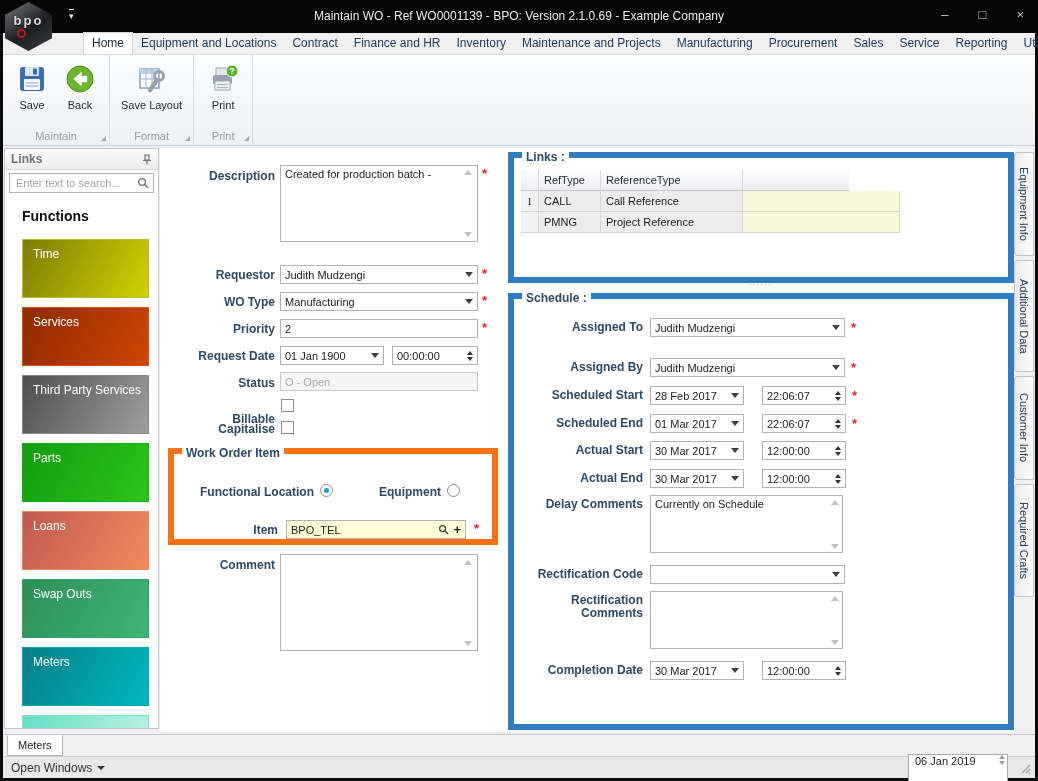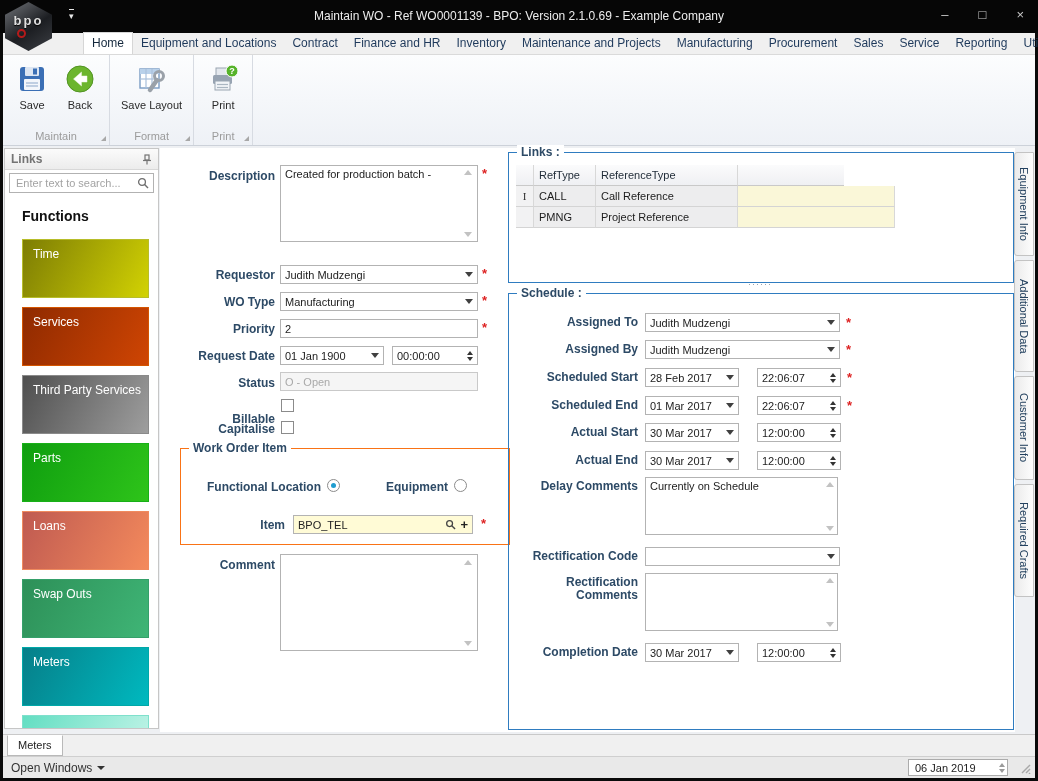--- a/index.html
+++ b/index.html
@@ -65,21 +65,21 @@
   .dd-arrow { width:0; height:0; border-left:4px solid transparent; border-right:4px solid transparent; border-top:5px solid #404040; margin-left:4px; }
   .spinner { display:flex; flex-direction:column; justify-content:center; gap:2px; margin-left:auto; padding-left:4px; }
   .sp-up { width:0; height:0; border-left:3.5px solid transparent; border-right:3.5px solid transparent; border-bottom:4px solid #333; }
   .sp-dn { width:0; height:0; border-left:3.5px solid transparent; border-right:3.5px solid transparent; border-top:4px solid #333; }
   .scroll-up { position:absolute; width:0; height:0; border-left:4px solid transparent; border-right:4px solid transparent; border-bottom:5px solid #c2c2c2; }
   .scroll-dn { position:absolute; width:0; height:0; border-left:4px solid transparent; border-right:4px solid transparent; border-top:5px solid #c2c2c2; }
   .req { position:absolute; color:#dd2222; font-weight:bold; font-size:13px; }
   .checkbox { position:absolute; width:13px; height:13px; border:1px solid #8b8b8b; background:#fff; cursor:pointer; }
   .radio { position:absolute; width:13px; height:13px; border:1px solid #8b8b8b; border-radius:50%; background:#fff; cursor:pointer; }
   .radio.checked::after { content:""; position:absolute; left:3px; top:3px; width:5px; height:5px; border-radius:50%; background:#1f9ccf; }
-  .groupbox { position:absolute; border:1px solid #f97316; }
+  .groupbox { position:absolute; border:6px solid #f97316; }
   .groupbox.blue { border-color:#2f7cc0; }
   .gb-caption { position:absolute; top:-8px; left:8px; background:#fff; padding:0 4px; font-size:12px; font-weight:bold; color:#2d4a66; white-space:nowrap; }
 
   
   .grid { position:absolute; left:7px; top:12px; font-size:11px; }
   .grow { display:flex; height:21px; }
   .gcell { border-right:1px solid #d8d8d8; border-bottom:1px solid #d4d4d4; display:flex; align-items:center; padding:0 5px; overflow:hidden; white-space:nowrap; }
   .ghead .gcell { background:linear-gradient(#fbfbfc,#eff0f3); color:#1e2a36; border-bottom:1px solid #c9c9c9; }
   .gdata .gcell { background:#ededee; color:#1c1c1c; }
   .gdata .gcell.yellow { background:#faf7d8; }
@@ -105,21 +105,21 @@
   .vtabs { position:absolute; right:0; top:6px; width:21px; display:flex; flex-direction:column; gap:4px; }
   .vtab { width:20px; background:linear-gradient(to left,#fdfdfd,#ebebeb); border:1px solid #c3c3c3; border-radius:3px 0 0 3px; color:#22405e; font-size:11px; writing-mode:vertical-rl; display:flex; align-items:center; justify-content:center; cursor:pointer; }
   .vt1 { height:104px; } .vt2 { height:112px; } .vt3 { height:104px; } .vt4 { height:113px; }
 
   
   .bottomtabs { position:absolute; top:734px; left:3px; right:3px; height:22px; background:#f0f0f0; border-top:1px solid #c9c9c9; }
   .btab { position:absolute; left:4px; top:0; height:21px; background:#fff; border:1px solid #b9b9b9; border-top:1px solid #fff; font-size:11px; color:#222; padding:3px 10px 0 10px; cursor:pointer; }
   .statusbar { position:absolute; top:756px; left:3px; right:3px; height:22px; background:#e9e9e9; border-top:1px solid #cfcfcf; display:flex; align-items:center; padding:0 4px 0 8px; }
   .ow { font-size:12px; color:#333; display:flex; align-items:center; gap:5px; cursor:pointer; }
   .ow-arrow { width:0; height:0; border-left:4px solid transparent; border-right:4px solid transparent; border-top:4px solid #333; }
-  .date-ed { margin-left:auto; width:100px; height:17px; background:#fff; border:1px solid #ababab; display:flex; align-items:center; font-size:11px; color:#222; padding:0 2px 0 6px; }
+  .date-ed { margin-left:auto; width:100px; height:28px; background:#fff; border:1px solid #ababab; display:flex; align-items:flex-start; font-size:11px; color:#222; padding:0 2px 0 6px; }
   .date-ed .spinner .sp-up { border-bottom-color:#9a9a9a; } .date-ed .spinner .sp-dn { border-top-color:#9a9a9a; }
   .grip { margin-left:10px; width:13px; height:13px; }
 </style>
 </head>
 <body>
 
 <div class="window">
 
   <div class="titlebar">
     <span class="qat-arrow">▾</span>
@@ -296,21 +296,21 @@
       </div>
 
       <div class="flabel" style="top:228px">Status</div>
       <input class="fld disabled" style="left: 120px; top: 224px; width: 198px; height: 19px;" disabled="" value="O - Open">
 
       <div class="flabel" style="top:264px">Billable</div>
       <span class="checkbox" style="left:121px;top:251px"></span>
       <div class="flabel" style="top:274px">Capitalise</div>
       <span class="checkbox" style="left:121px;top:273px"></span>
 
-      <div class="groupbox" style="left:20px;top:300px;width:330px;height:97px">
+      <div class="groupbox" style="left:8px;top:300px;width:330px;height:97px">
         <div class="gb-caption">Work Order Item</div>
         <div class="flabel" style="left:0;top:31px;width:140px">Functional Location</div>
         <span class="radio checked" style="left:146px;top:30px"></span>
         <div class="flabel" style="left:187px;top:31px;width:80px">Equipment</div>
         <span class="radio" style="left:273px;top:30px"></span>
         <div class="flabel" style="left:0;top:69px;width:104px">Item</div>
         <div class="fld combo" style="left:112px;top:66px;width:180px;height:19px;background:#fffbd6">
           <span class="val">BPO_TEL</span>
           <svg width="11" height="11" viewBox="0 0 12 12" style="margin-left:4px">
             <circle cx="5" cy="5" r="3.2" fill="none" stroke="#444" stroke-width="1.4"></circle>
@@ -349,21 +349,21 @@
           </div>
         </div>
       </div>
 
       <div class="split-dots">······</div>
 
       <div class="groupbox blue" style="left:348px;top:145px;width:506px;height:437px">
         <div class="gb-caption">Schedule :</div>
         <div class="sched-body">
 
-          <div class="srow" style="margin-bottom:8px">
+          <div class="srow" style="margin-bottom:21px">
             <div class="slabel">Assigned To</div>
             <div class="sfld scombo combo">
               <span class="val">Judith Mudzengi</span>
                 <span class="dd-arrow"></span>
             </div>
             <span class="sreq">*</span>
           </div>
 
           <div class="srow" style="margin-bottom:9px">
             <div class="slabel">Assigned By</div>

